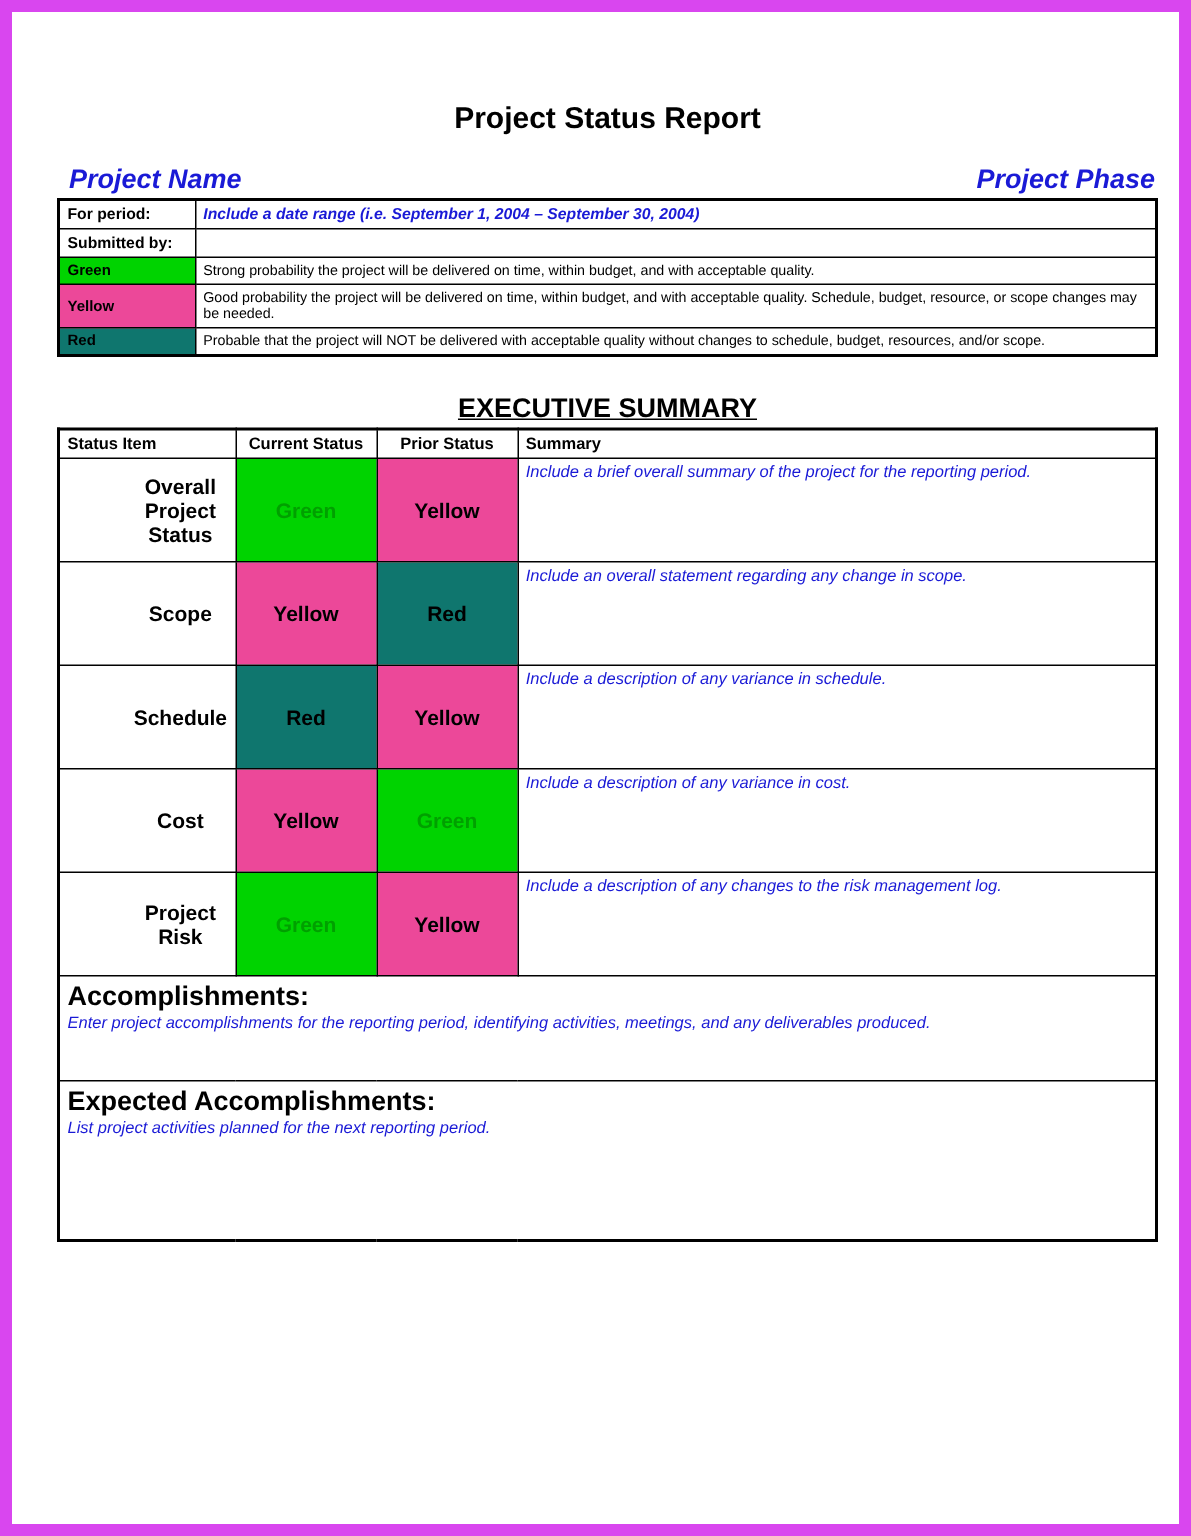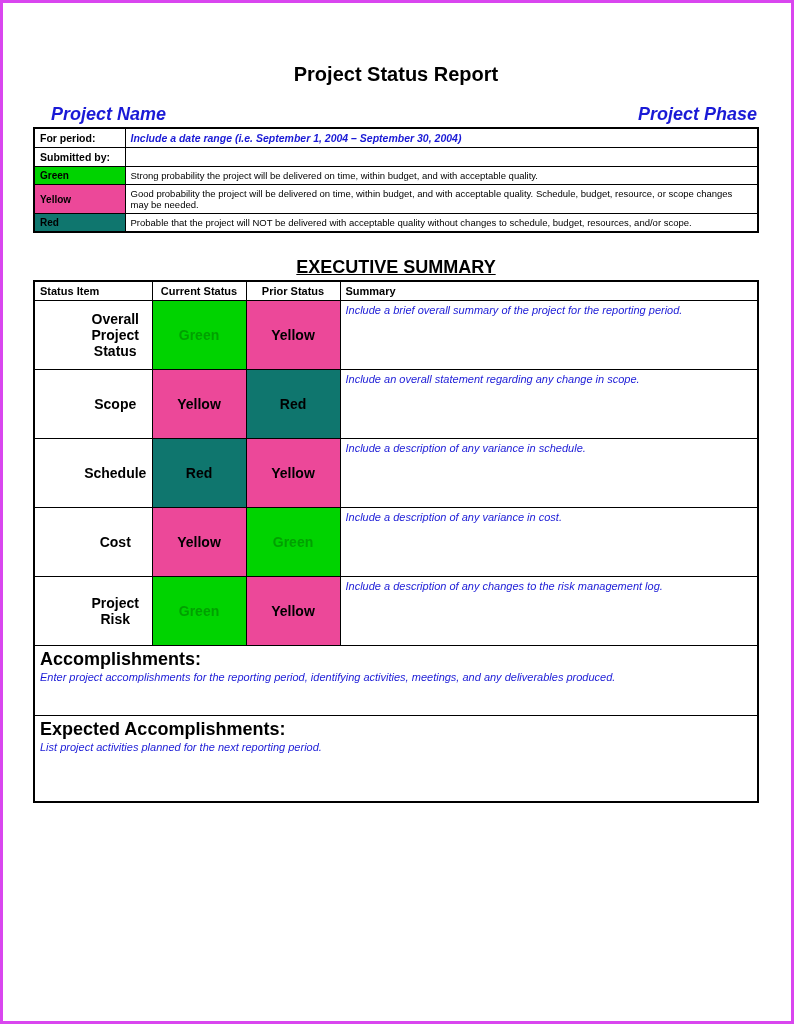--- a/index.html
+++ b/index.html
@@ -7,33 +7,33 @@
     width: 794px;
     height: 1024px;
     background: #fff;
     font-family: Arial, Helvetica, sans-serif;
     font-size: 11px;
     color: #000;
   }
   .outer-frame {
     width: 794px;
     height: 1024px;
-    border: 3px solid #d946ef;
-    padding: 30px 32px 20px 30px;
+    border: 8px solid #d946ef;
+    padding: 30px 14px 20px 30px;
   }
   .title-main {
     text-align: center;
     font-size: 20px;
     font-weight: bold;
     margin: 30px 0 18px 0;
   }
   .subhead-row {
     display: flex;
     justify-content: space-between;
-    margin: 0 2px 2px 18px;
+    margin: 0 2px 2px 8px;
     gap: 32px;
   }
   .subhead {
     font-size: 18px;
     font-weight: bold;
     font-style: italic;
     color: #1a1ad6;
   }
 
   
@@ -141,21 +141,21 @@
     font-weight: bold;
   }
   .section-instr {
     font-size: 11px;
     font-style: italic;
     color: #1a1ad6;
     display: block;
     margin-top: 1px;
   }
   .tall-70  { height: 70px; vertical-align: top; }
-  .tall-110 { height: 86px; vertical-align: top; }
+  .tall-110 { height: 106px; vertical-align: top; }
 </style>
 </head>
 <body>
 
 <div class="outer-frame">
 
   <div class="title-main">Project Status Report</div>
 
   <div class="subhead-row">
     <div class="subhead">Project Name</div>

